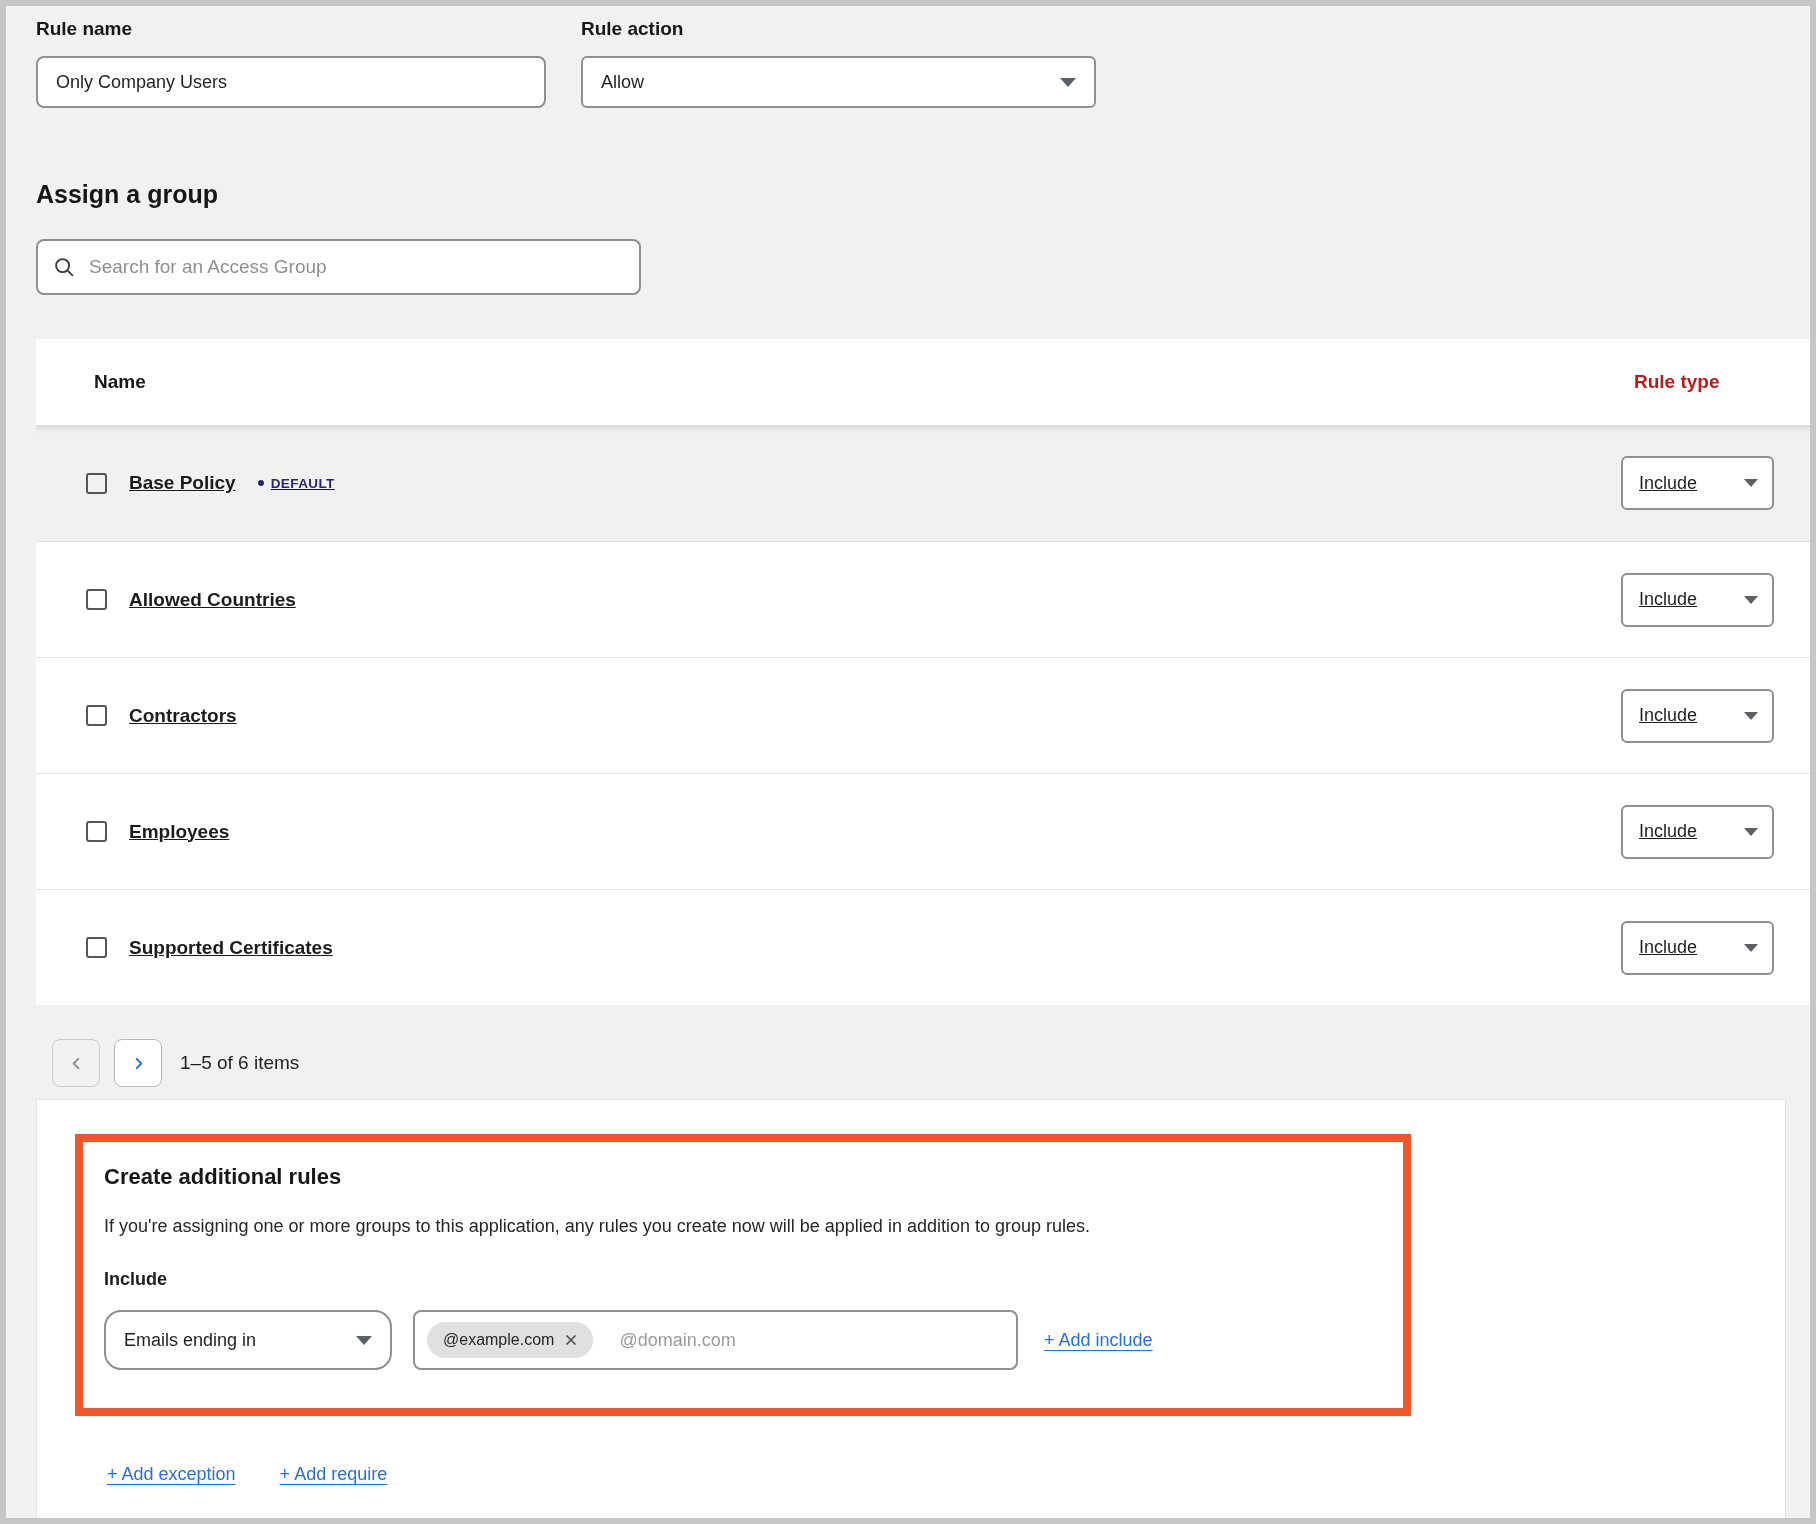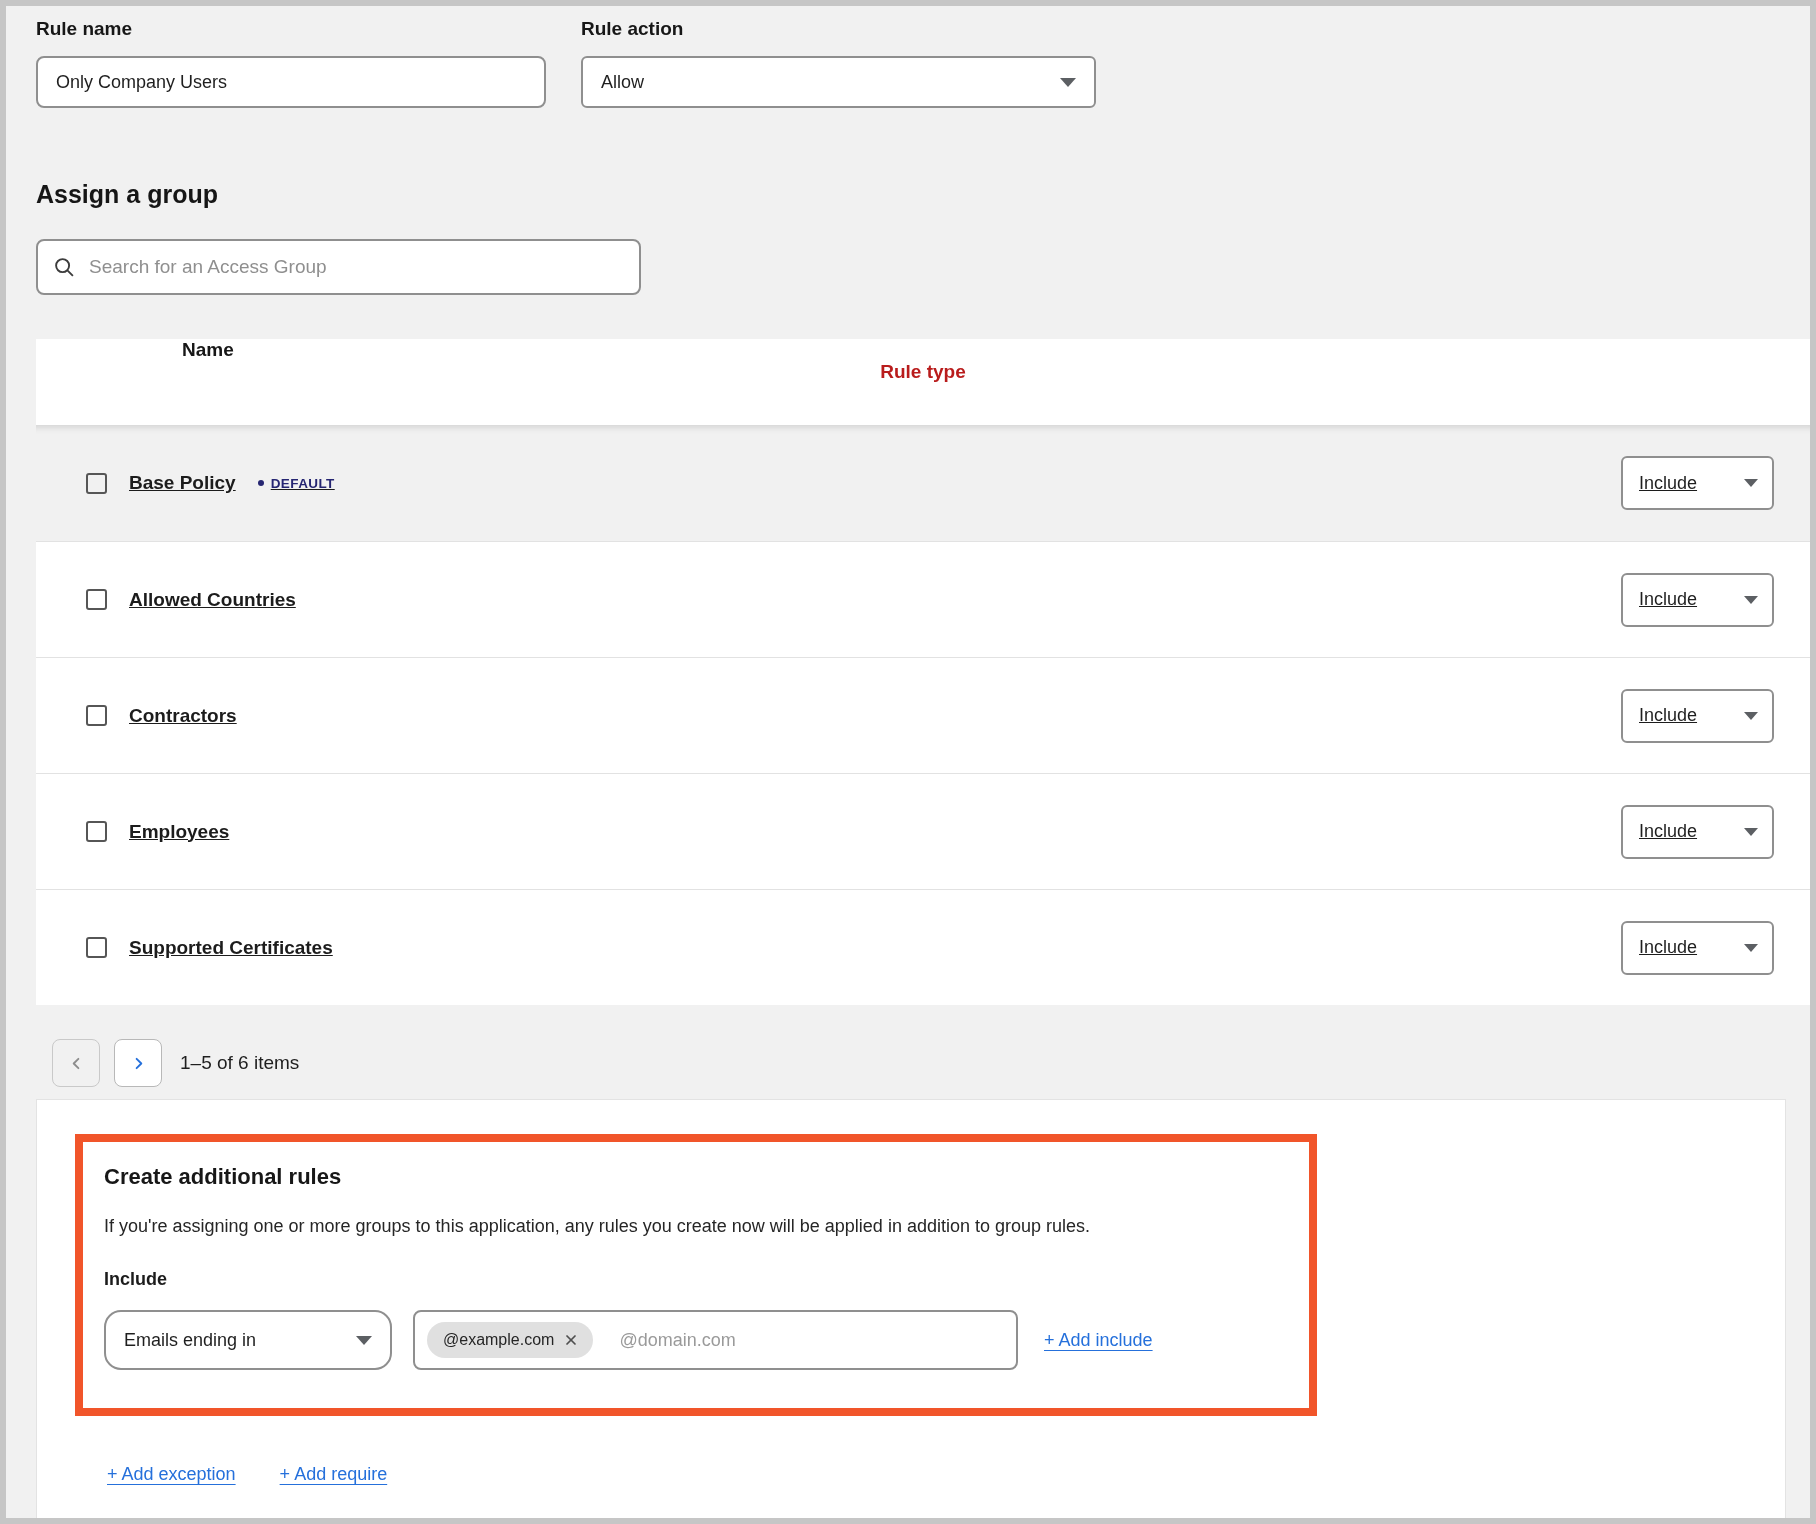--- a/index.html
+++ b/index.html
@@ -37,21 +37,21 @@
   .section-desc  { margin-top:22px; font-size:18px; color:#262626; }
   .search-box {
     margin-top:30px; width:605px; height:56px;
     background:#fff; border:2px solid #8f8f8f; border-radius:8px;
     display:flex; align-items:center; padding:8px 16px; gap:14px;
   }
   .search-placeholder { font-size:19px; color:#8f8f8f; }
 
   
   .group-table { margin-top:44px; width:1774px; background:#fff; }
-  .t-header { display:flex; align-items:center; height:86px; background:#fff;flex-direction:column; }
+  .t-header { display:flex; align-items:center; height:86px; background:#fff; }
   .th-name { margin-left:58px; font-size:19px; font-weight:700; width:1540px; color:#171717; }
   .th-rule { font-size:19px; font-weight:700; color:#b91c1c; }
   .t-row {
     display:flex; align-items:center; height:116px; background:#fff;
     border-top:1px solid #e2e2e2;
     text-decoration:underline;
   }
   .t-row.highlight {
     background:#f1f1f1; border-top:none;
     box-shadow: inset 0 9px 7px -7px rgba(0,0,0,0.14);
@@ -84,21 +84,21 @@
   .page-btn.next { background:#fff; border-color:#b8b8b8; margin-left:14px; }
   .page-count { margin-left:18px; font-size:19px; color:#1f1f1f; }
 
   
   .panel {
     margin-top:12px; width:1750px; height:452px;
     background:#fff; border:1px solid #e3e3e3;
     padding:34px 0 0 38px;
   }
   .orange-box {
-    width:1242px;
+    width:1336px;
     border:8px solid #f1552a;
     padding:22px 8px 38px 21px;
   }
   .rules-title { font-size:22px; font-weight:700; color:#171717; }
   .rules-desc { margin-top:26px; font-size:18px; color:#262626; }
   .include-label { margin-top:32px; font-size:18px; font-weight:700; color:#1c1c1c; }
   .include-row { margin-top:20px; display:flex; align-items:center; }
   .cond-select {
     width:288px; height:60px;
     background:#fff; border:2px solid #8f8f8f; border-radius:17px;

